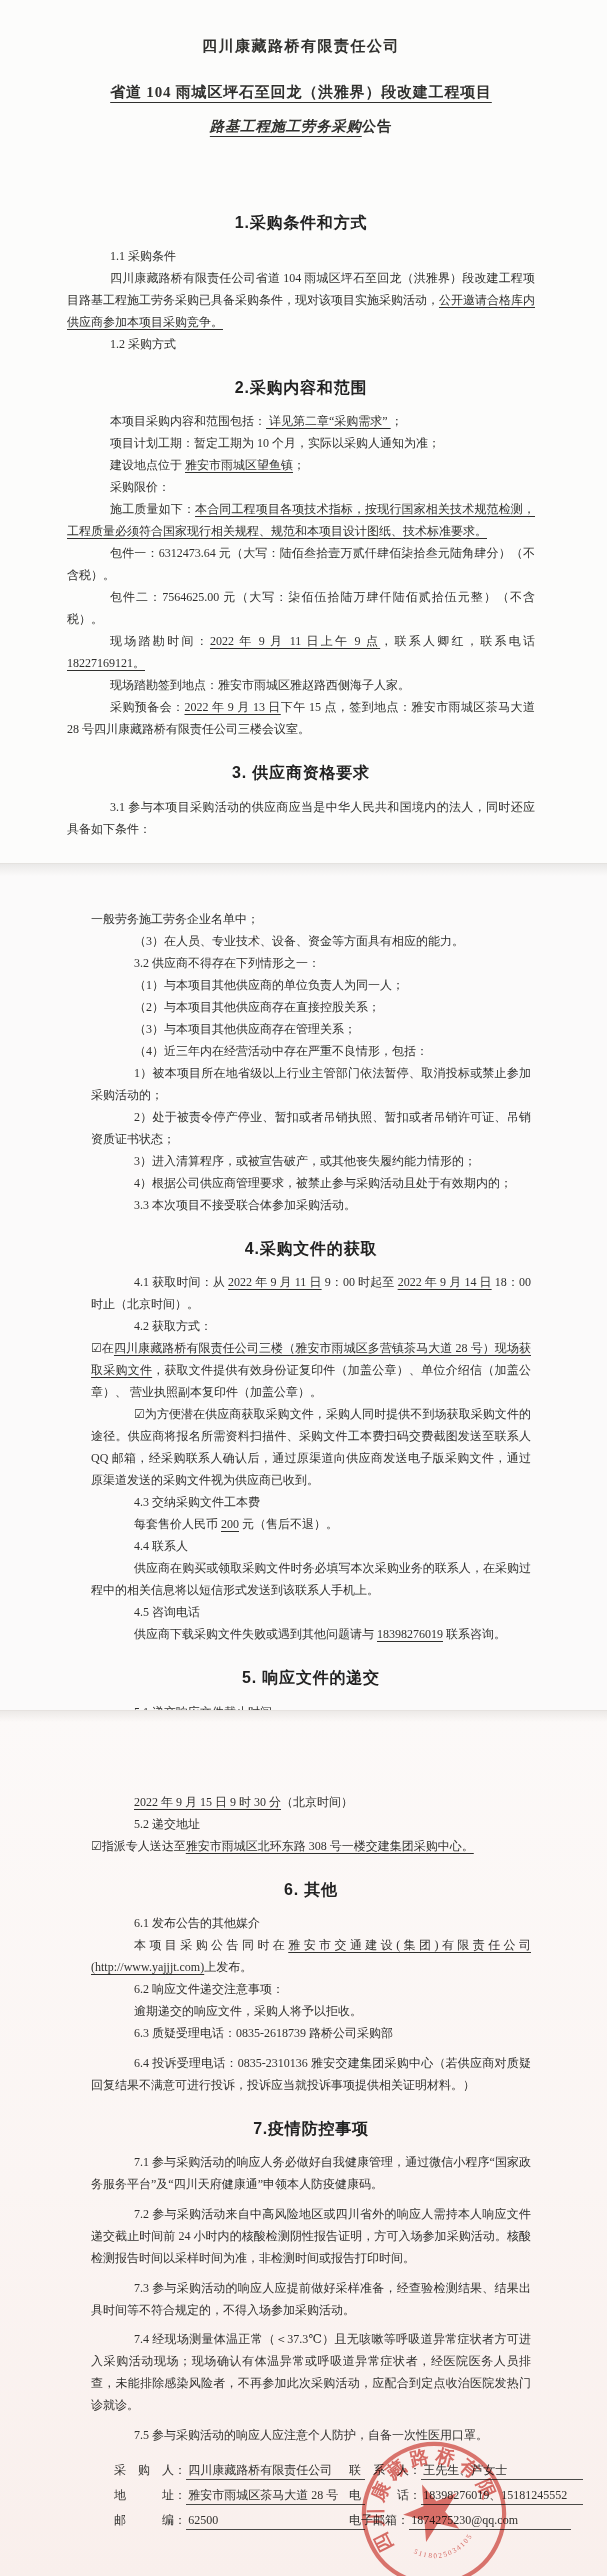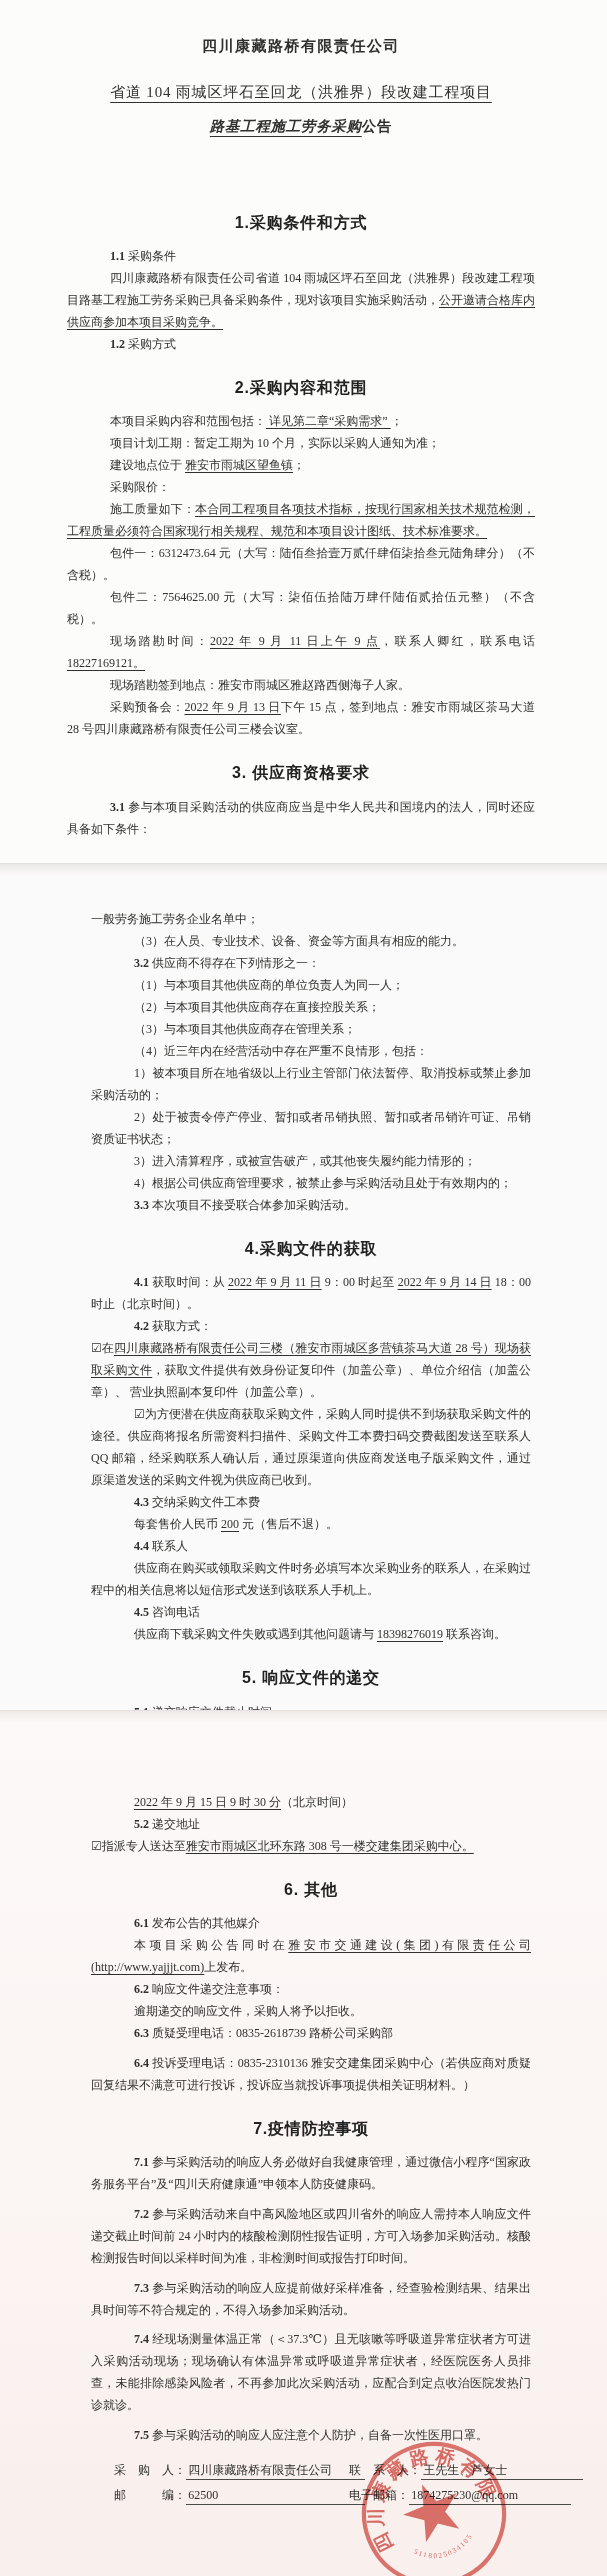--- a/index.html
+++ b/index.html
@@ -10,34 +10,34 @@
   .p2{height:847px;padding:44px 76px 0 91px;background:#fbfafa;border-top:1.5px solid #e4e2df;}
   .p2::before{content:"";position:absolute;left:0;top:0;width:100%;height:12px;
      background:linear-gradient(180deg,rgba(190,188,184,.28),rgba(190,188,184,0));}
   .p3{height:866px;padding:80px 76px 0 91px;border-top:1.5px solid #e6e2df;
      background:linear-gradient(180deg,#fcf9f8 0%,#fbf5f3 55%,#f9efec 100%);}
   .p3::before{content:"";position:absolute;left:0;top:0;width:100%;height:10.6px;
      background:linear-gradient(180deg,rgba(190,186,182,.25),rgba(190,186,182,0));}
 
   .titles{text-align:center;}
   .t1{font-size:15px;font-weight:bold;margin:4.6px 0 0;line-height:23px;letter-spacing:1.5px;}
-  .t2{font-size:15px;font-weight:normal;margin:23.5px 0 0;line-height:23px;letter-spacing:0.8px;
+  .t2{font-size:15px;font-weight:bold;margin:23.5px 0 0;line-height:23px;letter-spacing:0.8px;
       text-decoration:underline;text-underline-offset:4.6px;text-decoration-thickness:1.1px;}
   .t3{font-size:14.4px;font-weight:bold;margin:10.6px 0 0;line-height:23px;letter-spacing:0.8px;}
   .t3 .u2{text-decoration:underline;text-underline-offset:4.6px;text-decoration-thickness:1.1px;font-style:italic;}
 
   .sec-h{font-family:"Liberation Sans","DejaVu Sans",sans-serif;font-weight:bold;color:#222;
       font-size:16px;line-height:23px;margin:21px 0 11.4px;letter-spacing:0.8px;text-align:center;}
   .p1 [data-page-content] > h2:first-child{margin-top:73px;}
 
   .para{margin:0;font-size:12px;line-height:22px;text-indent:43px;text-align:justify;}
   .flush{text-indent:0;}
   .sub{text-indent:43px;}
   .pgap{margin-top:7.6px;}
-  .b{font-weight:bold;}
+  .b{font-weight:normal;}
   .u{text-decoration:underline;text-underline-offset:3px;text-decoration-thickness:0.8px;}
 
   .contact{margin-top:12px;font-size:12px;line-height:25px;}
   .crow{display:flex;}
   .cL{width:255px;box-sizing:border-box;padding-left:23px;flex:none;white-space:nowrap;}
   .cR{flex:1;padding-left:3px;white-space:nowrap;}
   .clab{display:inline-block;}
   .cval{display:inline-block;border-bottom:0.8px solid #4a4a48;line-height:15px;
         padding:0 4.6px 0.8px 2.3px;text-indent:0;}
   .w1{min-width:172px;}
@@ -128,20 +128,24 @@
         <p class="para pgap"><span class="b">7.4 </span><span>经现场测量体温正常（＜37.3℃）且无咳嗽等呼吸道异常症状者方可进入采购活动现场；现场确认有体温异常或呼吸道异常症状者，经医院医务人员排查，未能排除感染风险者，不再参加此次采购活动，应配合到定点收治医院发热门诊就诊。</span></p>
         <p class="para pgap"><span class="b">7.5 </span><span>参与采购活动的响应人应注意个人防护，自备一次性医用口罩。</span></p>
       </div>
 
     <div class="contact">
       <div class="crow">
         <div class="cL"><span class="clab">采　购　人：</span><span class="cval w1">四川康藏路桥有限责任公司</span></div>
         <div class="cR"><span class="clab">联　系　人：</span><span class="cval w2">王先生、芦女士</span></div>
       </div>
       <div class="crow">
+        <div class="cL"><span class="clab">地　　　址：</span><span class="cval w1">雅安市雨城区茶马大道 28 号</span></div>
+        <div class="cR"><span class="clab">电　　　话：</span><span class="cval w2">18398276019、15181245552</span></div>
+      </div>
+      <div class="crow">
         <div class="cL"><span class="clab">邮　　　编：</span><span class="cval w1">62500</span></div>
         <div class="cR"><span class="clab">电子邮箱：</span><span class="cval w2">1874275230@qq.com</span></div>
       </div>
     </div>
 
     <svg class="seal" viewBox="0 0 200 200" width="152" height="152" xmlns="http://www.w3.org/2000/svg">
       <defs>
         <path id="sealArc" d="M 35.3,121 A 68,68 0 1 1 164.7,121"></path>
         <path id="sealNumArc" d="M 55.6,137.3 A 58,58 0 0 0 144.4,137.3"></path>
       </defs>

